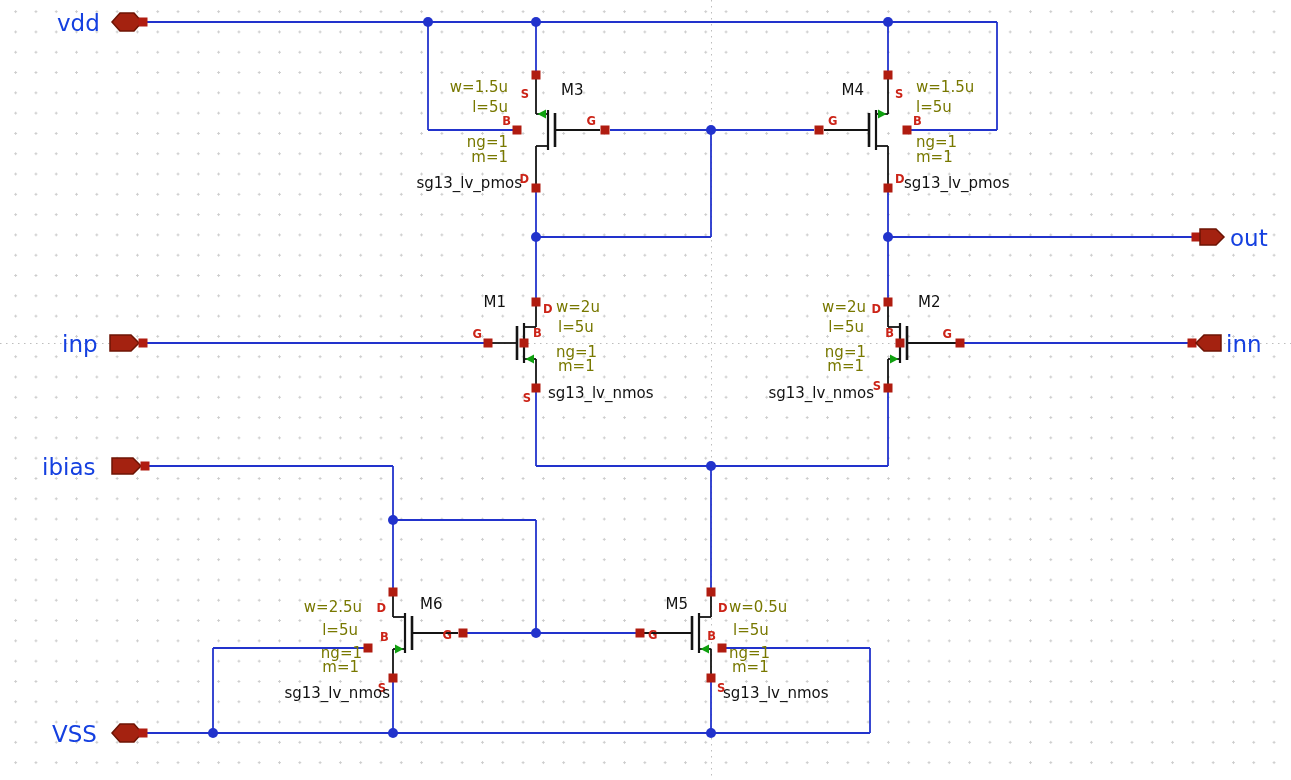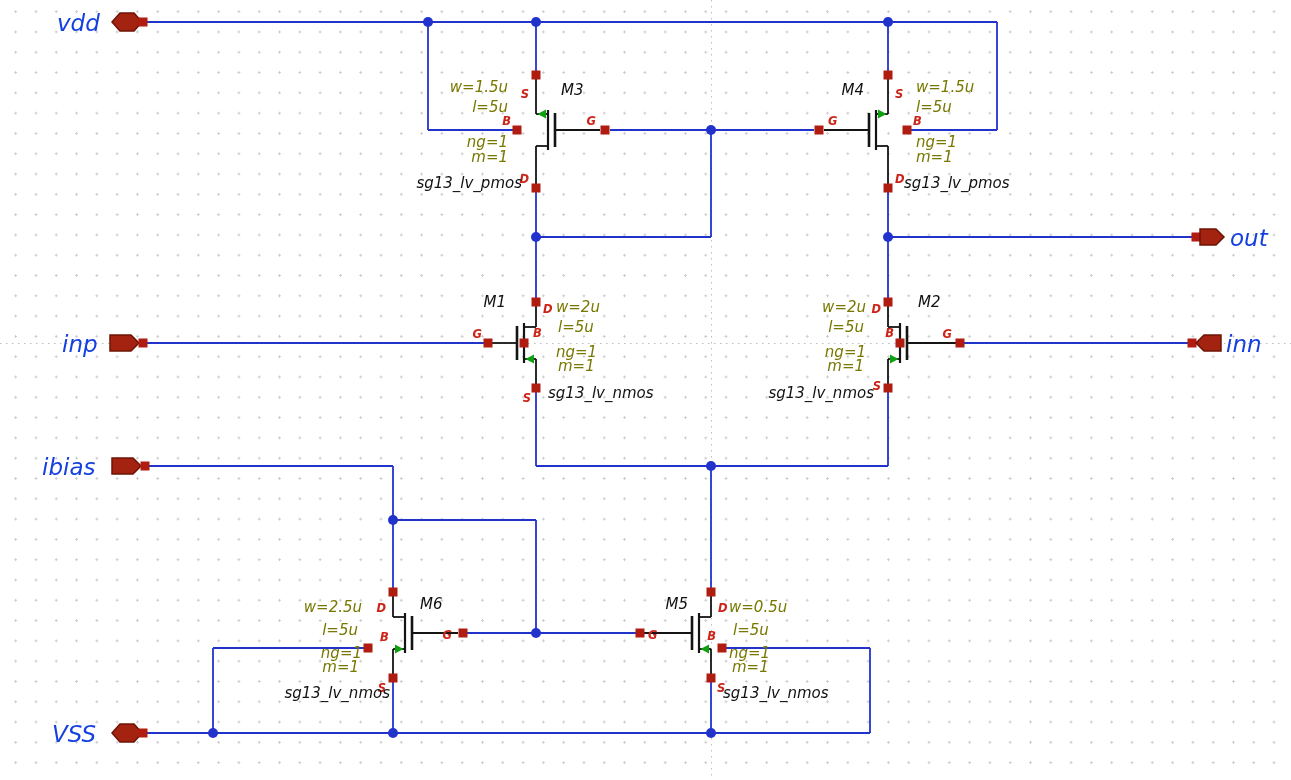--- a/index.html
+++ b/index.html
@@ -5,21 +5,20 @@
   html,body { margin:0; padding:0; background:#ffffff; }
   .canvas {
     position:relative;
     width:1291px; height:780px;
     background-color:#ffffff;
     background-image: radial-gradient(circle, var(--grid-dot,#cccccc) 1.1px, transparent 1.3px);
     background-size: 20.3px 20.3px;
     background-position: 5.5px 1.5px;
     font-family:"DejaVu Sans", sans-serif;
     overflow:hidden;
-    font-style:italic;
   }
   svg.sheet { position:absolute; left:0; top:0; }
   .axis   { stroke: var(--axis,#bdbdbd); stroke-width:1; stroke-dasharray:1.5 4.5; }
   .wire   { stroke: var(--wire,#2233cc); stroke-width:1.8; fill:none; }
   .dot    { fill: var(--wire,#2233cc); }
   .sym    { stroke: var(--device-line,#141414); stroke-width:1.8; fill:none; }
   .plate  { stroke-width:2.6; }
   .chan   { stroke-width:2.2; }
   .pinsq  { fill: var(--pin-square,#b01c10); }
   .pinletter { fill: var(--pin-letter,#cc2418); font-size:11.5px; font-weight:bold; }

